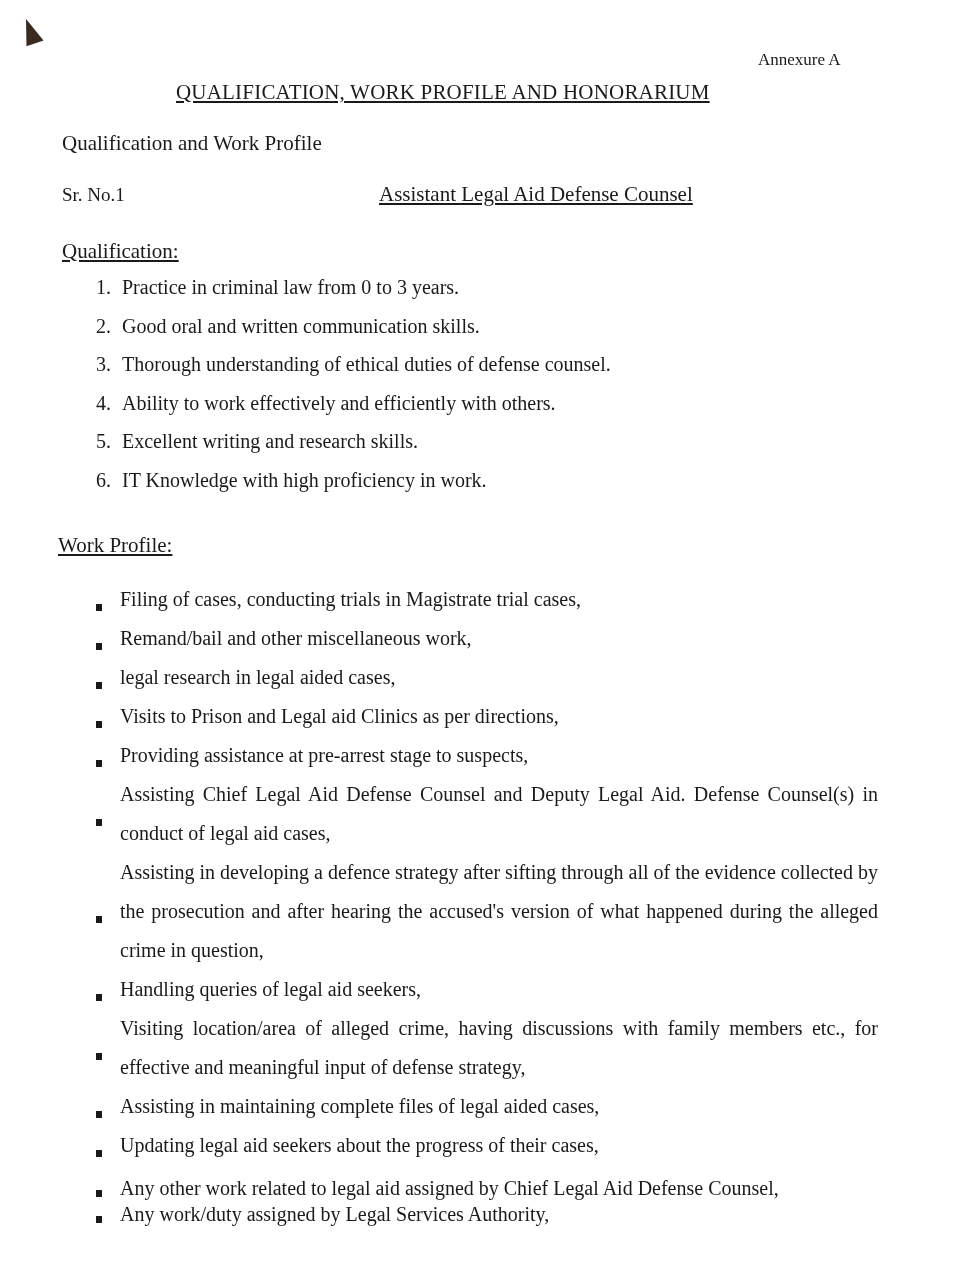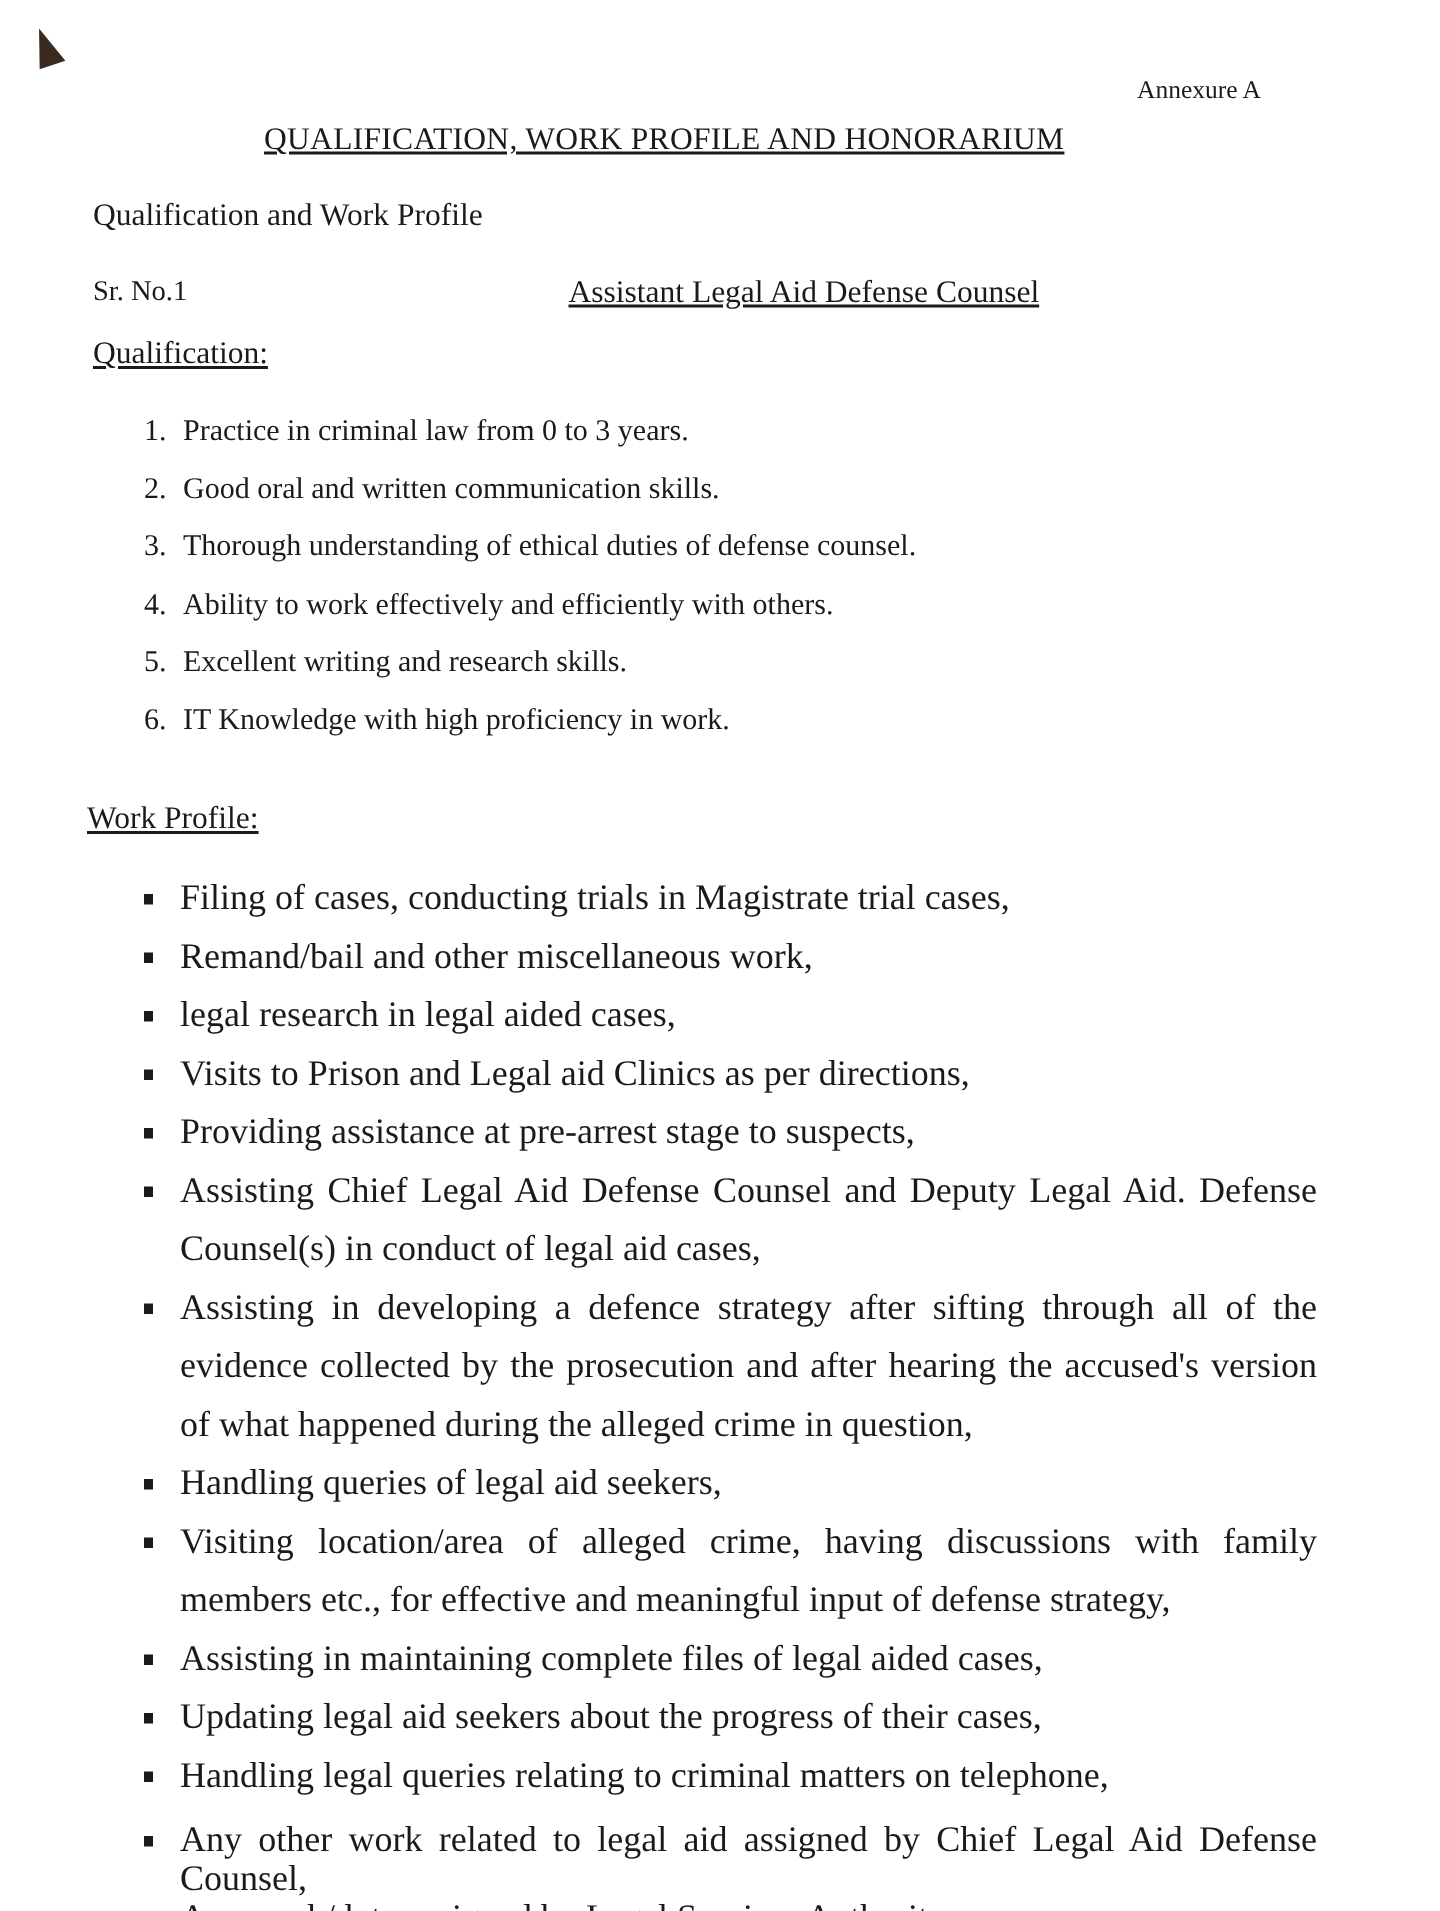--- a/index.html
+++ b/index.html
@@ -14,29 +14,29 @@
   }
   .annex { position: absolute; left: 758px; top: 50px; font-size: 17px; }
   .main-title {
     position: absolute; left: 176px; top: 80px; font-size: 21px; text-decoration: underline;
     letter-spacing: 0.2px;
   }
   .subhead { position: absolute; left: 62px; top: 131px; font-size: 21px; }
   .srno { position: absolute; left: 62px; top: 184px; font-size: 19px; }
   .post-title { position: absolute; left: 379px; top: 182px; font-size: 21px; text-decoration: underline; }
   .sec-head { position: absolute; font-size: 21px; text-decoration: underline; }
-  .q-head { left: 62px; top: 223px; }
+  .q-head { left: 62px; top: 239px; }
   .w-head { left: 58px; top: 533px; }
 
   .num-list { position: absolute; left: 96px; top: 274px; margin: 0; padding: 0; list-style: none; }
   .num-list li { font-size: 20px; height: 38.5px; line-height: 26px; display: flex; }
   .num-list .n { width: 26px; }
 
   .bul-list { position: absolute; left: 88px; top: 580px; width: 790px; margin: 0; padding: 0; list-style: none; }
-  .bul-list li { font-size: 24px; line-height: 39px; display: flex; align-items: flex-start; }
+  .bul-list li { font-size: 20px; line-height: 39px; display: flex; align-items: center; }
   .bul-list .sq {
     flex: 0 0 auto; width: 6px; height: 7px; background: #1a1a1a; margin: 16px 18px 0 8px;
   }
   .bul-list .txt { flex: 1; text-align: justify; text-align-last: left; }
   .bul-list li.tight { line-height: 26px; }
   .bul-list li.tight .sq { margin-top: 10px; }
 </style>
 </head>
 <body>
 
@@ -115,24 +115,20 @@
       <span class="txt">Visiting location/area of alleged crime, having discussions with family members etc., for effective and meaningful input of defense strategy,</span>
     </li>
   <li>
       <span class="sq"></span>
       <span class="txt">Assisting in maintaining complete files of legal aided cases,</span>
     </li>
   <li>
       <span class="sq"></span>
       <span class="txt">Updating legal aid seekers about the progress of their cases,</span>
     </li>
-  <li>
-      <span class="sq"></span>
-      <span class="txt">Handling legal queries relating to criminal matters on telephone,</span>
-    </li>
   <li class="tight" style="margin-top:10px">
       <span class="sq"></span>
       <span class="txt">Any other work related to legal aid assigned by Chief Legal Aid Defense Counsel,</span>
     </li>
   <li class="tight">
       <span class="sq"></span>
       <span class="txt">Any work/duty assigned by Legal Services Authority,</span>
     </li>
 </ul>
 

